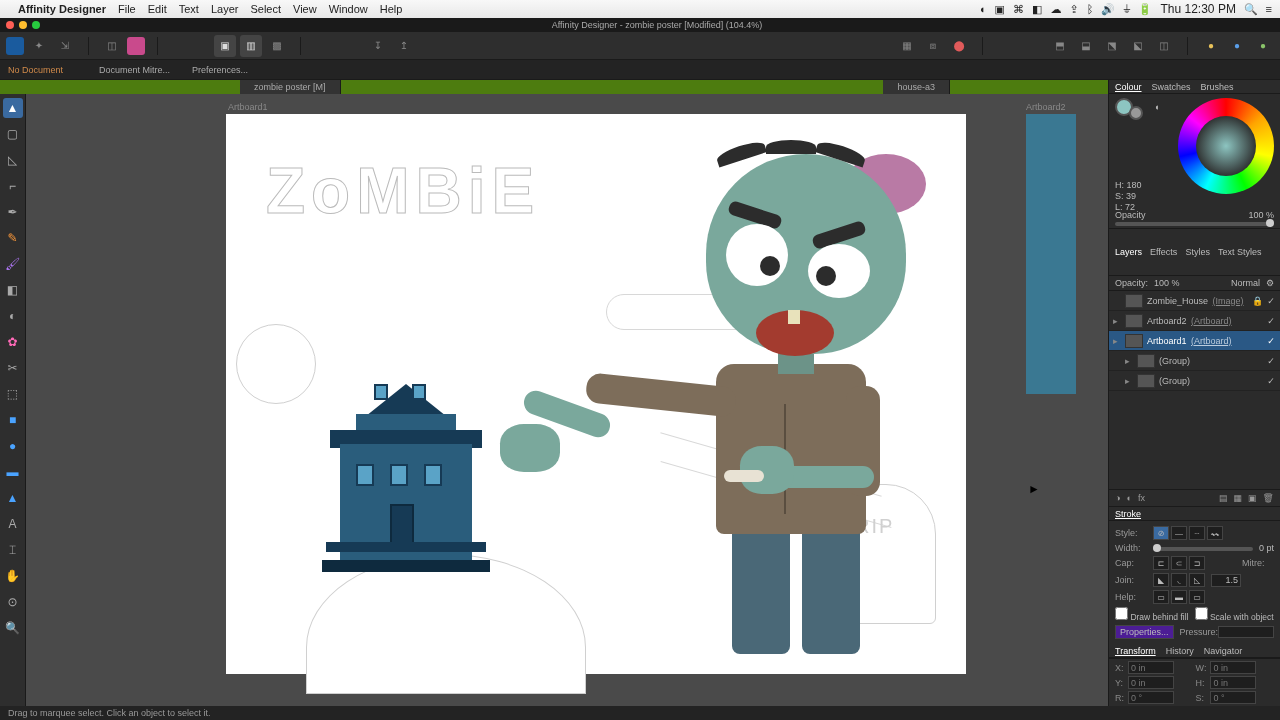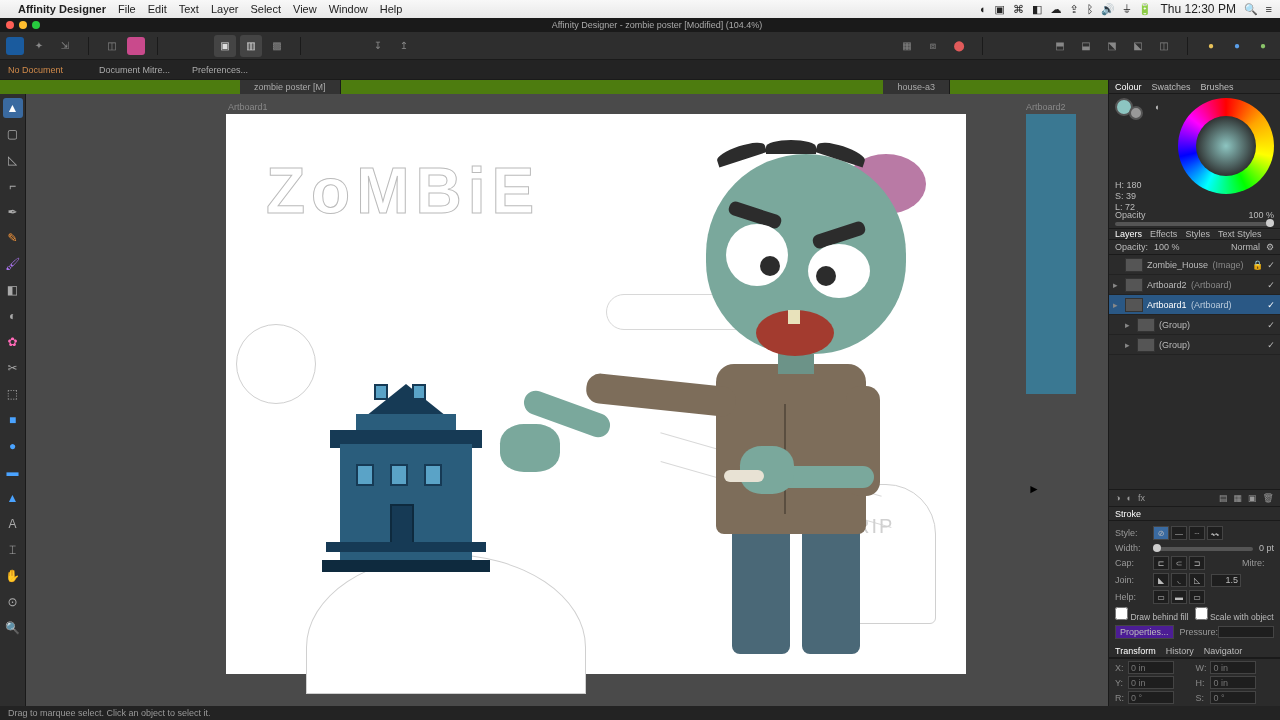--- a/index.html
+++ b/index.html
@@ -99,41 +99,41 @@
 .sketch-line{position:absolute;border-top:1px solid #d8d8d8;}
 .sk1{left:430px;top:350px;width:230px;transform:rotate(16deg);} .sk2{left:430px;top:380px;width:240px;transform:rotate(16deg);}
 .rip{position:absolute;left:600px;top:370px;width:110px;height:140px;border:1px solid #d0d0d0;border-radius:50px 50px 6px 6px;}
 .rip::after{content:"RIP";position:absolute;left:28px;top:30px;color:#d0d0d0;font-size:20px;letter-spacing:2px;}
 .moon{position:absolute;left:10px;top:210px;width:80px;height:80px;border:1px solid #d0d0d0;border-radius:50%;}
 .clouds{position:absolute;left:380px;top:180px;width:200px;height:36px;border:1px solid #d8d8d8;border-radius:18px;}
 
 
 .right-panels { position:absolute; top:80px; right:0; width:172px; bottom:14px; background:#2b2b2b; border-left:1px solid #1a1a1a; display:flex; flex-direction:column; font-size:9px; color:#bbb;}
 .panel-tabs { height:14px; display:flex; gap:10px; padding:0 6px; align-items:center; border-bottom:1px solid #1a1a1a;}
-.panel-tabs span.active{color:#fff;}
+.panel-tabs span.active{color:#fff;text-decoration:underline;}
 .colour-body{height:134px;position:relative;padding:4px 6px;}
 .swatch-row{display:flex;gap:4px;align-items:center;}
 .swatch-main{width:18px;height:18px;border-radius:50%;background:#8dc5c1;border:2px solid #555;}
 .swatch-sec{width:14px;height:14px;border-radius:50%;background:#999;border:2px solid #555;position:relative;left:-8px;top:6px;}
 .colour-wheel{position:absolute;right:6px;top:4px;width:96px;height:96px;border-radius:50%;background:conic-gradient(red,orange,yellow,lime,cyan,blue,magenta,red);}
 .colour-wheel::after{content:"";position:absolute;left:18px;top:18px;width:60px;height:60px;border-radius:50%;background:radial-gradient(circle,#8dc5c1 0%,#2a2a2a 75%);}
 .hsl-readout{position:absolute;left:6px;top:86px;line-height:11px;}
 .opacity-row{position:absolute;left:6px;right:6px;bottom:2px;}
 .slider-track{height:4px;background:#555;border-radius:2px;position:relative;margin-top:2px;}
 .slider-thumb{position:absolute;right:0;top:-3px;width:8px;height:8px;border-radius:50%;background:#ccc;}
 
 .layers-body{flex:0 0 auto;}
-.layers-header{display:flex;gap:8px;padding:0 6px;border-top:1px solid #1a1a1a;border-bottom:1px solid #1a1a1a;}
+.layers-header{display:flex;gap:8px;padding:18px 6px;border-top:1px solid #1a1a1a;border-bottom:1px solid #1a1a1a;}
 .layers-controls{display:flex;align-items:center;gap:6px;padding:2px 6px;border-bottom:1px solid #1a1a1a;}
 .layer-row{display:flex;align-items:center;height:20px;padding:0 4px;gap:4px;border-bottom:1px solid #222;}
 .layer-row.selected{background:#2a5885;color:#fff;}
 .layer-row .thumb{width:18px;height:14px;background:#555;border:1px solid #333;}
 .layer-row .arrow{width:8px;color:#888;}
 .layer-row .name{flex:1;white-space:nowrap;overflow:hidden;}
-.layer-row .type{color:#888;margin-left:2px;}
+.layer-row .type{color:#888;margin-left:2px;text-decoration:underline;}
 .layer-row.selected .type{color:#bcd;}
 .layer-row .chk{width:10px;text-align:center;}
 .layer-row .lock{width:10px;text-align:center;color:#888;}
 .layer-icons{display:flex;justify-content:flex-end;gap:6px;padding:3px 6px;border-top:1px solid #1a1a1a;border-bottom:1px solid #1a1a1a;color:#999;}
 
 .stroke-body{padding:2px 6px;}
 .stroke-body .row{display:flex;align-items:center;gap:6px;margin:3px 0;}
 .stroke-body .lbl{width:32px;color:#999;}
 .btn-grp{display:flex;gap:2px;}
 .btn-grp span{width:16px;height:14px;background:#1e1e1e;border:1px solid #444;display:flex;align-items:center;justify-content:center;font-size:8px;}

